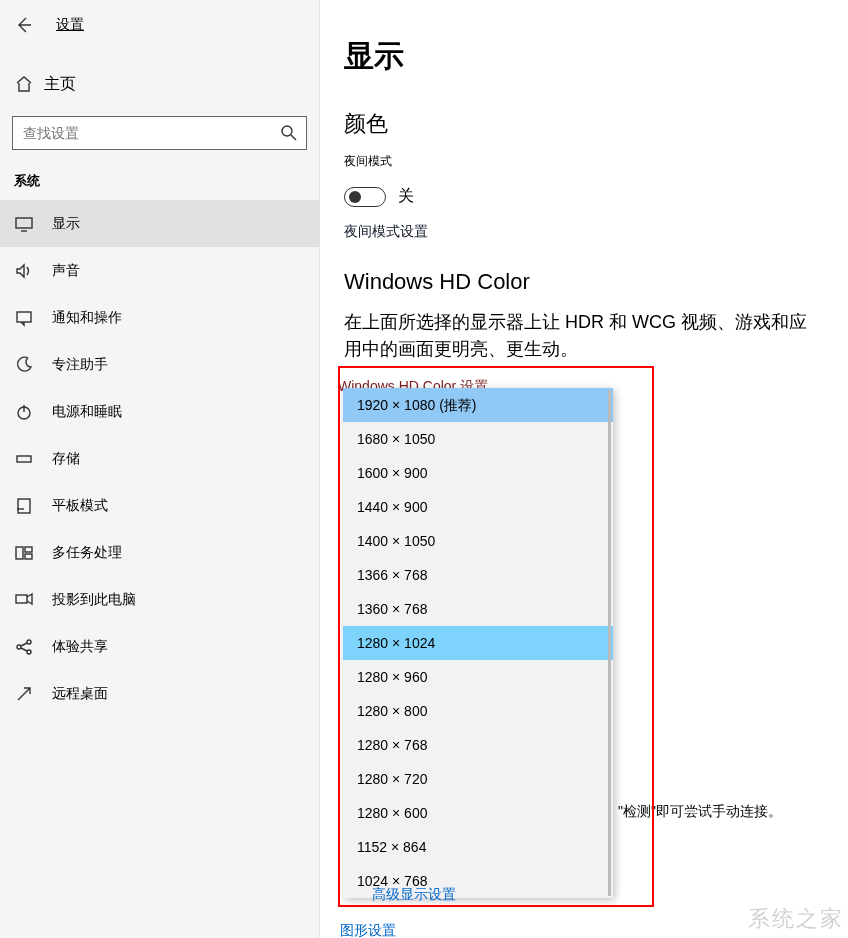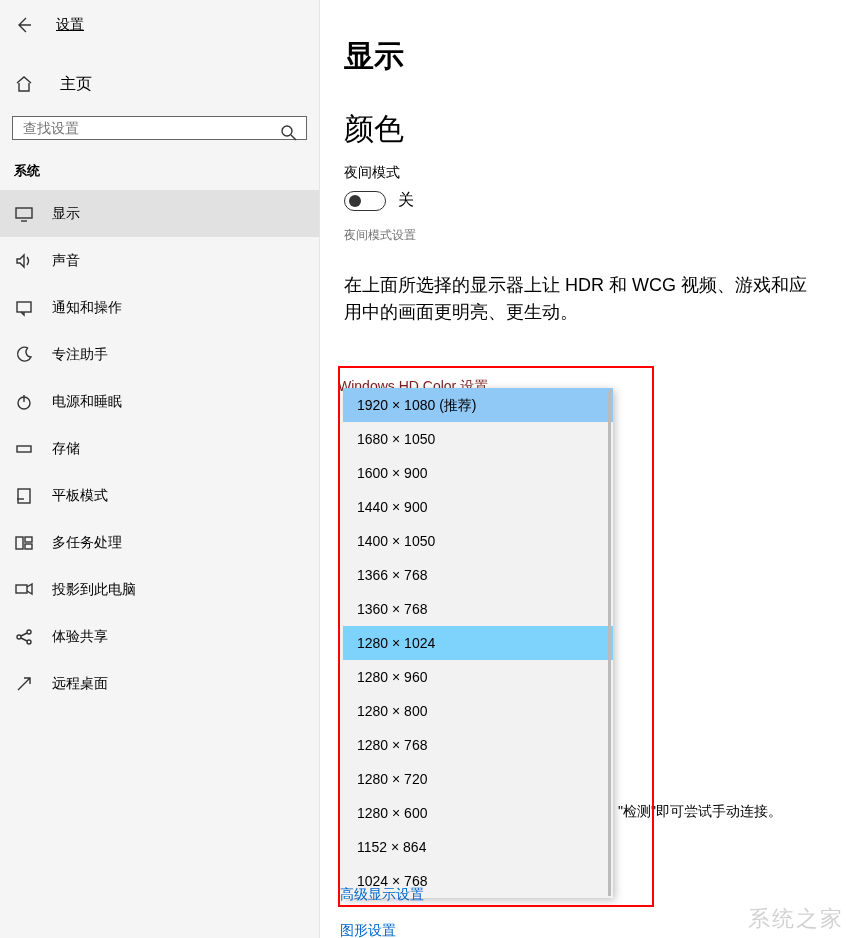--- a/index.html
+++ b/index.html
@@ -2,48 +2,48 @@
 <html><head>
 <meta charset="utf-8">
 <style>
   * { box-sizing: border-box; margin: 0; padding: 0; font-family: "Microsoft YaHei", "Segoe UI", sans-serif; }
   body { width: 848px; height: 938px; background: #fff; overflow: hidden; position: relative; }
   .app { display: flex; height: 100%; }
   .left { width: 320px; background: #f5f5f5; border-right: 1px solid #e5e5e5; padding-top: 4px; }
   .header-row { display: flex; align-items: center; height: 42px; padding-left: 14px; gap: 22px; text-decoration: underline; }
   .back { width: 20px; height: 20px; display:flex; align-items:center; justify-content:center; }
   .title { font-size: 14px; }
-  .home-row { display: flex; align-items: center; height: 40px; padding-left: 14px; gap: 26px; margin-top: 18px; }
+  .home-row { display: flex; align-items: center; height: 40px; padding-left: 14px; gap: 10px; margin-top: 18px; }
   .icon { width: 20px; height: 20px; display:flex; align-items:center; justify-content:center; flex-shrink:0; }
   .icon svg { stroke: #333; fill: none; stroke-width: 1.4; }
   .search-wrap { margin: 12px 12px 0 12px; position: relative; }
-  .search { width: 100%; height: 24px; border: 1px solid #666; background: #fff; padding: 0 34px 0 10px; font-size: 14px; outline: none; }
+  .search { width: 100%; height: 34px; border: 1px solid #666; background: #fff; padding: 0 34px 0 10px; font-size: 14px; outline: none; }
   .search-ico { position: absolute; right: 8px; top: 7px; }
   .section-label { font-size: 13px; font-weight: 600; padding: 22px 0 10px 14px; }
   .nav { list-style: none; }
   .nav li { display: flex; align-items: center; height: 47px; padding-left: 14px; gap: 18px; font-size: 14px; cursor: default; }
   .nav li.active { background: #e1e1e1; }
   .right { flex: 1; padding: 36px 24px 0 24px; overflow: hidden; position: relative; }
   h1 { font-size: 30px; font-weight: 600; margin-bottom: 32px; }
-  h2 { font-size: 30px; font-weight: 400; margin-bottom: 14px; }
-  .field-label { font-size: 14px; margin-bottom: 8px; }
+  h2 { font-size: 22px; font-weight: 400; margin-bottom: 14px; }
+  .field-label { font-size: 12px; margin-bottom: 16px; }
   .toggle-row { display: flex; align-items: center; gap: 12px; margin-bottom: 16px; }
   .toggle { width: 42px; height: 20px; border: 1px solid #333; border-radius: 10px; position: relative; background: #fff; }
   .toggle::after { content:""; position:absolute; width:12px; height:12px; border-radius:50%; background:#333; top:3px; left:4px; }
-  .link { color: #737373; font-size: 12px; cursor: default; display: block; margin-bottom: 28px; }
+  .link { color: #0f172a; font-size: 14px; cursor: default; display: block; margin-bottom: 28px; }
   .desc { font-size: 18px; margin-bottom: 16px; line-height: 1.5; }
   .highlight-box { position: absolute; border: 2px solid #ff0000; left: 338px; top: 366px; width: 316px; height: 541px; pointer-events: none; }
   .dropdown { position: absolute; left: 343px; top: 388px; width: 270px; background: #f2f2f2; box-shadow: 2px 2px 8px rgba(0,0,0,0.25); }
   .dropdown .opt { height: 34px; line-height: 34px; padding-left: 14px; font-size: 14px; }
   .dropdown .opt.selected { background: #90c8f6; }
   .dropdown .opt.hover { background: #7dd3fc; }
   .scroll-ind { position:absolute; right:2px; top:2px; bottom:2px; width:3px; background:#bbb; }
   .tail-text { position: absolute; left: 618px; top: 803px; font-size: 14px; }
   .under-link1 { position:absolute; left:338px; top:378px; color:#7f1d1d; font-size:14px; }
-  .adv-link { position:absolute; left:340px; top:886px; color:#0066cc; font-size:14px; }
+  .adv-link { position:absolute; left:340px; top:886px; color:#0066cc; font-size:14px;padding-left:32px; }
   .gfx-link { position:absolute; left:340px; top:922px; color:#0066cc; font-size:14px; }
   .watermark { position:absolute; right:4px; bottom:4px; opacity:0.18; font-size:22px; letter-spacing:2px; pointer-events:none; }
 </style>
 </head>
 <body>
 
 <div class="app">
   <div class="left">
     <div class="header-row">
       <div class="back icon">
@@ -177,20 +177,21 @@
   <div class="right">
     <h1>显示</h1>
     <h2>颜色</h2>
     <div class="field-label">夜间模式</div>
     <div class="toggle-row">
       <div class="toggle"></div>
       <span>关</span>
     </div>
     <a class="link">夜间模式设置</a>
 
+    <h2>Windows HD Color</h2>
     <div class="desc">在上面所选择的显示器上让 HDR 和 WCG 视频、游戏和应用中的画面更明亮、更生动。</div>
   </div>
 </div>
 
 <span class="under-link1">Windows HD Color 设置</span>
 
 <div class="dropdown" id="res-dd">
   <div class="scroll-ind"></div>
 <div class="opt selected">1920 × 1080 (推荐)</div>
     <div class="opt">1680 × 1050</div>

